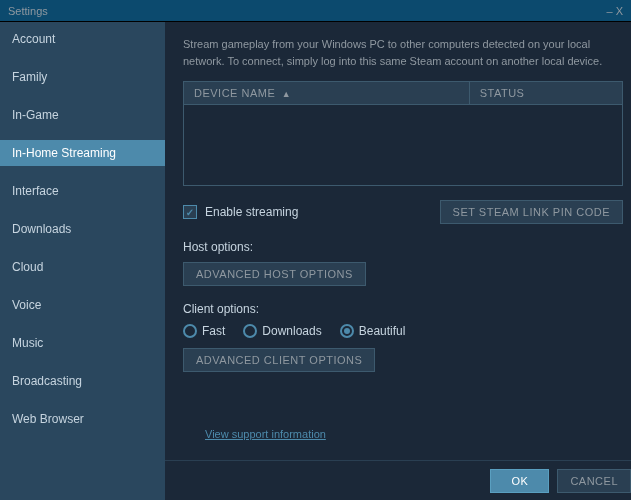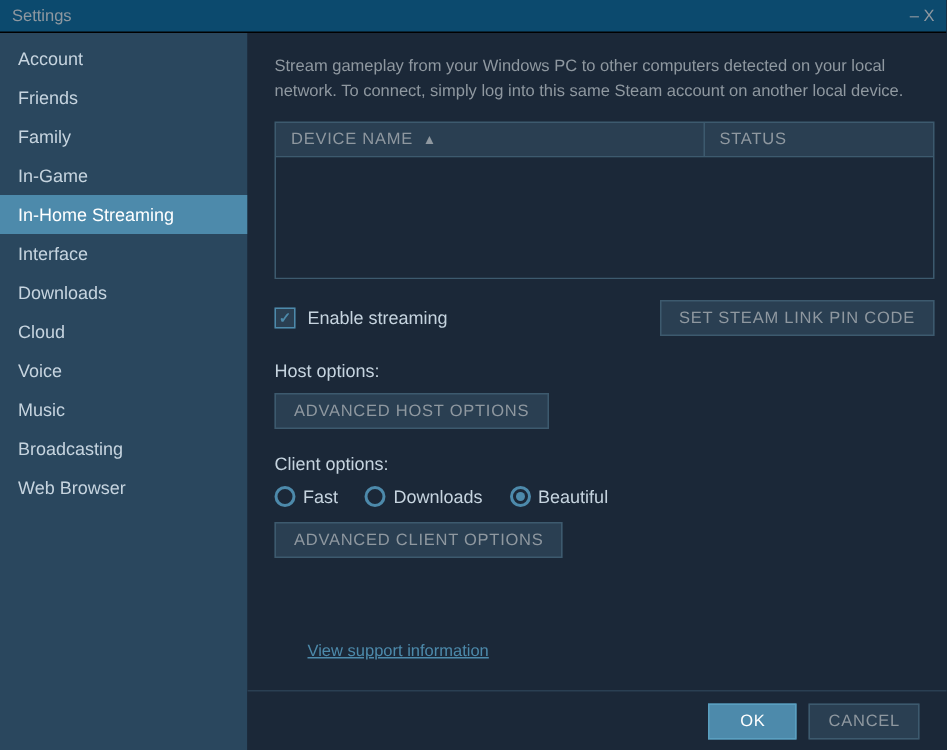--- a/index.html
+++ b/index.html
@@ -40,20 +40,21 @@
     }
 
     
     .sidebar {
       width: 165px;
       background: #2a475e;
       display: flex;
       flex-direction: column;
       padding-top: 4px;
       flex-shrink: 0;
+      gap: 12px;
     }
     .sidebar-item {
       padding: 6px 12px;
       cursor: pointer;
       font-size: 12px;
       color: #c6d4df;
       white-space: nowrap;
     }
     .sidebar-item.active {
       background: #4d8aab;
@@ -214,21 +215,20 @@
       bottom: 0;
       right: 0;
       width: calc(631px - 165px);
       height: 40px;
       background: #1b2838;
       border-top: 1px solid #2a3f52;
       display: flex;
       align-items: center;
       justify-content: flex-end;
       gap: 8px;
-      padding-right: 18px;
     }
     .btn-primary {
       background: #4d8aab;
       border: 1px solid #5a9fc0;
       color: #fff;
       padding: 5px 20px;
       font-size: 11px;
       cursor: pointer;
       text-transform: uppercase;
       letter-spacing: 0.5px;
@@ -239,21 +239,20 @@
 
 <div class="titlebar">
   <span class="titlebar-title">Settings</span>
   <span class="titlebar-close">– X</span>
 </div>
 
 <div class="main-layout">
 
   <div class="sidebar">
   <div class="sidebar-item">Account</div>
-      <div class="sidebar-item">Friends</div>
       <div class="sidebar-item">Family</div>
       <div class="sidebar-item">In-Game</div>
       <div class="sidebar-item active">In-Home Streaming</div>
       <div class="sidebar-item">Interface</div>
       <div class="sidebar-item">Downloads</div>
       <div class="sidebar-item">Cloud</div>
       <div class="sidebar-item">Voice</div>
       <div class="sidebar-item">Music</div>
       <div class="sidebar-item">Broadcasting</div>
       <div class="sidebar-item">Web Browser</div>

